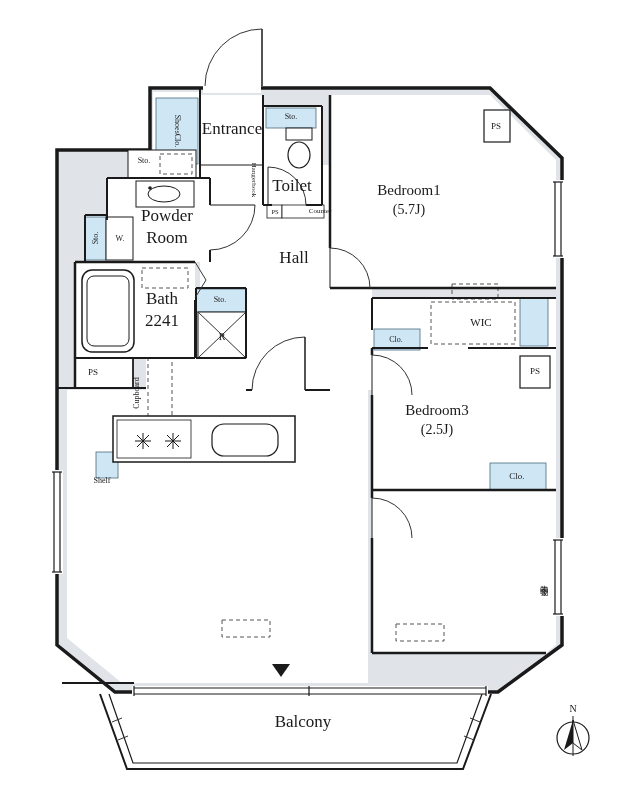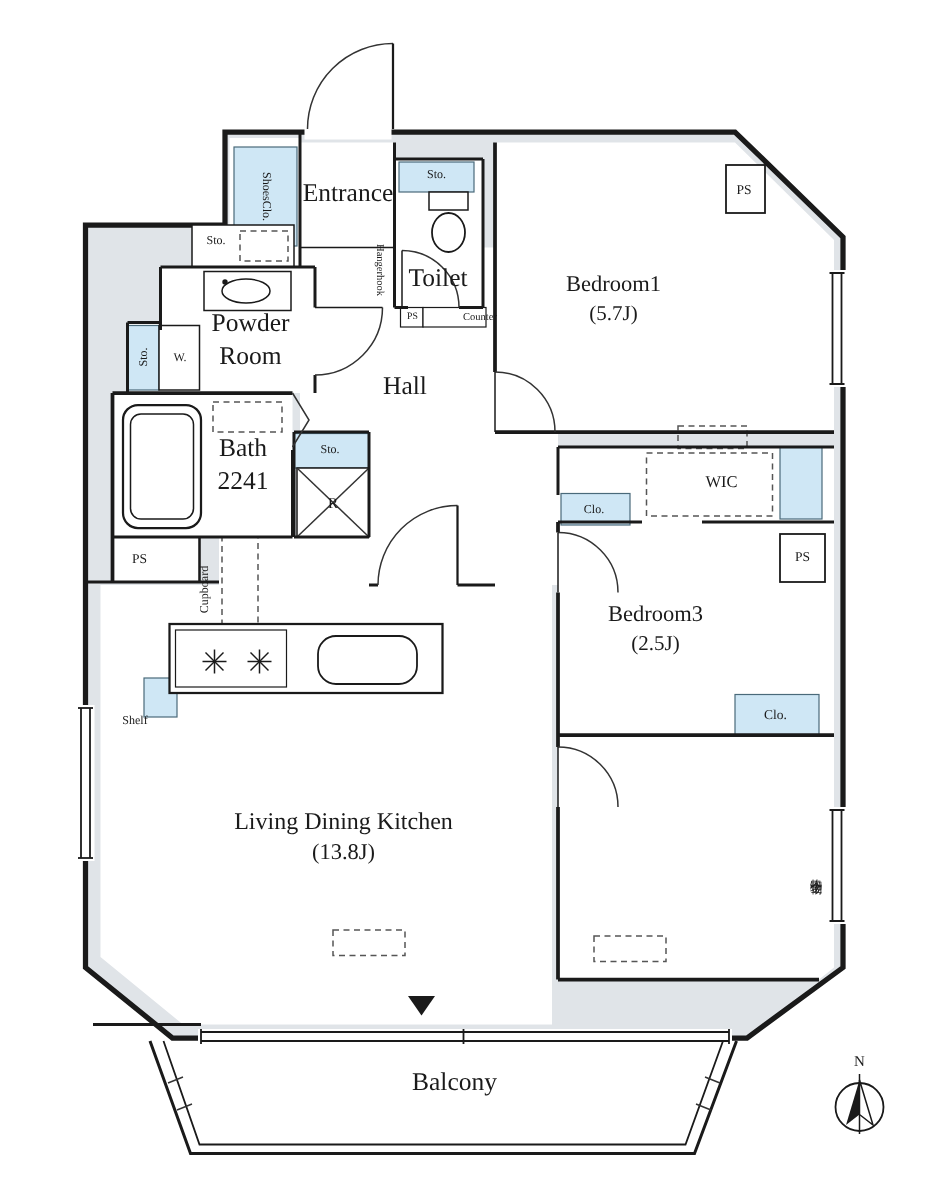--- a/index.html
+++ b/index.html
@@ -246,48 +246,44 @@
 <div class="lbl s13" style="left:167px;top:227px">
   <div>Powder</div>
   <div>Room</div>
 </div>
 
 <div class="lbl s13" style="left:162px;top:310px">
   <div>Bath</div>
   <div>2241</div>
 </div>
 
-<div class="lbl s13" style="left:270px;top:258px">Hall</div>
+<div class="lbl s13" style="left:294px;top:258px">Hall</div>
 <div class="lbl s11" style="left:481px;top:322px">WIC</div>
 
 <div class="lbl s15" style="left:437px;top:420px">
   <div>Bedroom3</div>
   <div class="s14">(2.5J)</div>
 </div>
 
 
-<div class="lbl s16" style="left:229px;top:559px">
-  <div>Living Dining Kitchen</div>
-  <div class="s15">(13.8J)</div>
-</div>
 
 <div class="lbl s13" style="left:303px;top:722px">Balcony</div>
 
 <div class="lbl v s8" style="left:177px;top:131px">ShoesClo.</div>
 <div class="lbl s8" style="left:144px;top:161px">Sto.</div>
 <div class="lbl v s7" style="left:253px;top:180px">Hangerhook</div>
 <div class="lbl s8" style="left:291px;top:117px">Sto.</div>
 <div class="lbl s65" style="left:275px;top:212px">PS</div>
 <div class="lbl s7" style="left:320px;top:212px">Counter</div>
 <div class="lbl vu s8" style="left:96px;top:238px">Sto.</div>
 <div class="lbl s8" style="left:120px;top:239px">W.</div>
 <div class="lbl s8" style="left:220px;top:300px">Sto.</div>
 <div class="lbl s10" style="left:222px;top:336px">R</div>
 <div class="lbl vu s8" style="left:137px;top:393px">Cupboard</div>
-<div class="lbl s8" style="left:90px;top:481px">Shelf</div>
+<div class="lbl s8" style="left:102px;top:481px">Shelf</div>
 <div class="lbl s9" style="left:93px;top:373px">PS</div>
 <div class="lbl s9" style="left:496px;top:127px">PS</div>
 <div class="lbl s9" style="left:535px;top:372px">PS</div>
 <div class="lbl s8" style="left:396px;top:340px">Clo.</div>
 <div class="lbl s9" style="left:517px;top:477px">Clo.</div>
 <div class="lbl vjp s8" style="left:543px;top:581px">物干金物</div>
 <div class="lbl s10" style="left:573px;top:708px">N</div>
 
 </div>
 

